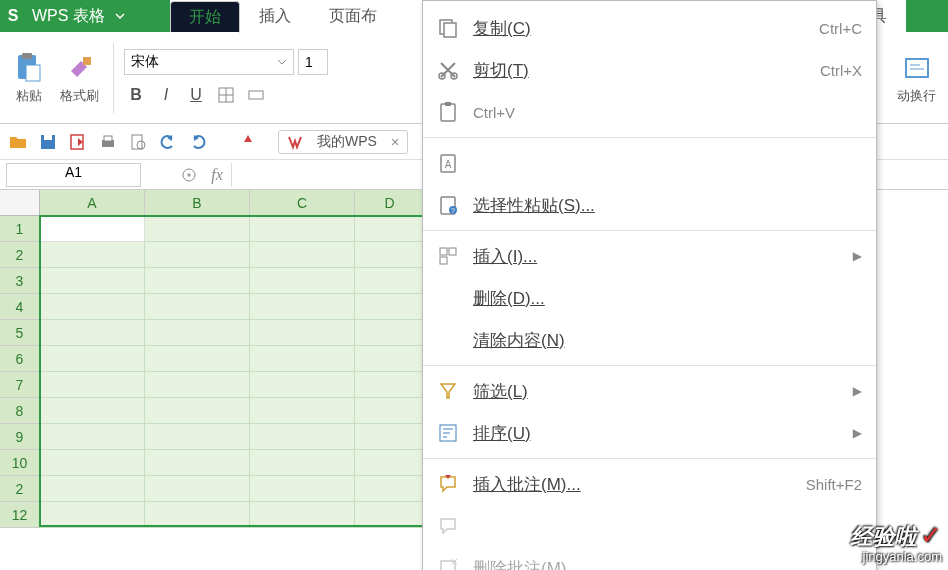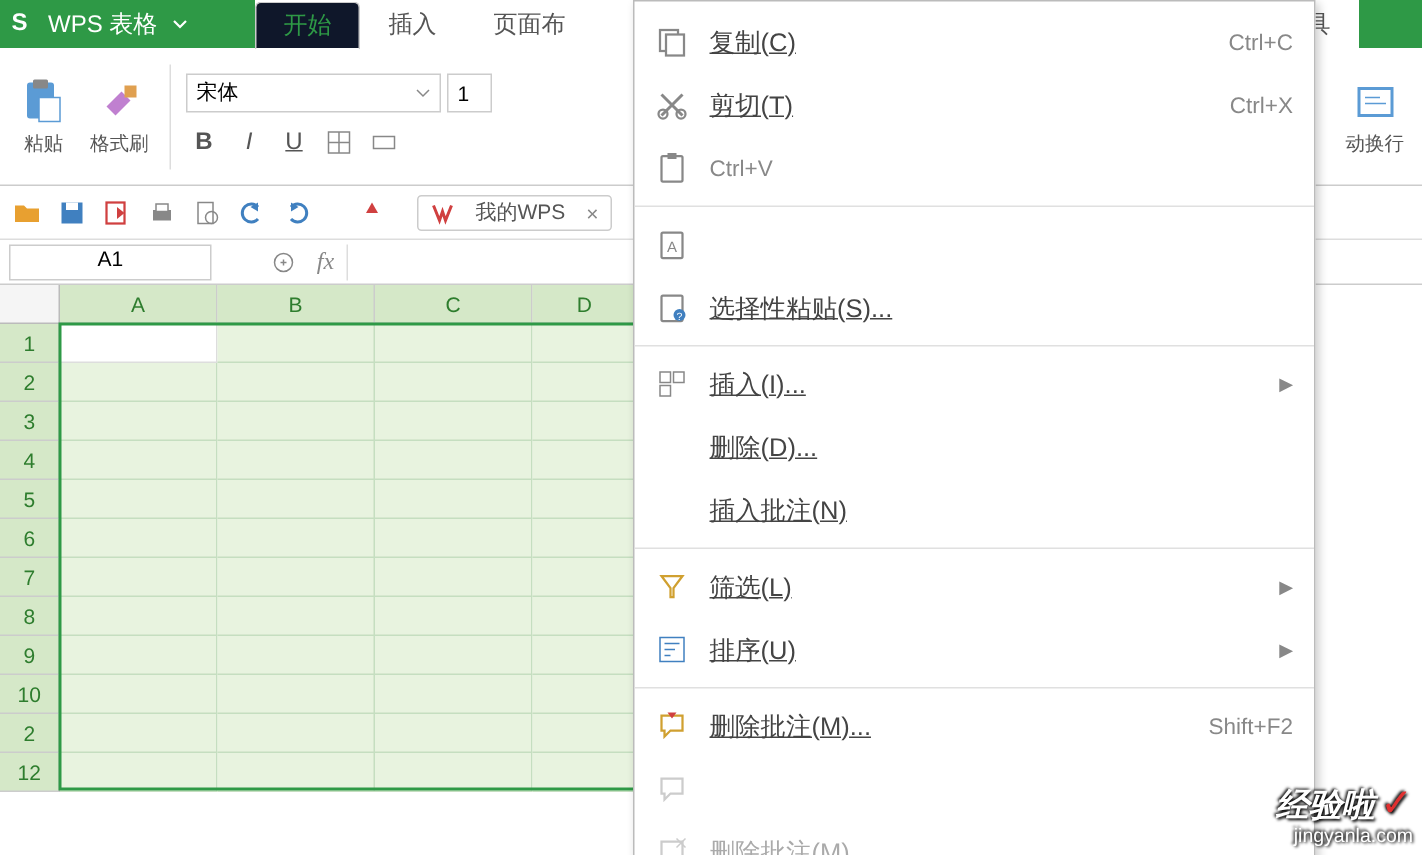--- a/index.html
+++ b/index.html
@@ -376,21 +376,21 @@
       </div>
       <div class="mlabel">插入(I)...</div>
       <div class="arrow">▶</div>
     </div>
     <div class="mi">
       <div class="mico"></div>
       <div class="mlabel">删除(D)...</div>
     </div>
     <div class="mi">
       <div class="mico"></div>
-      <div class="mlabel">插入批注(N)</div>
+      <div class="mlabel">清除内容(N)</div>
     </div>
     <div class="msep"></div>
     <div class="mi">
       <div class="mico">
         <svg width="22" height="22" viewBox="0 0 22 22">
           <path d="M4 4 L18 4 L12 12 L12 18 L10 18 L10 12 Z" fill="none" stroke="#d0a030" stroke-width="1.5"></path>
         </svg>
       </div>
       <div class="mlabel">筛选(L)</div>
       <div class="arrow">▶</div>
@@ -406,21 +406,21 @@
       <div class="arrow">▶</div>
     </div>
     <div class="msep"></div>
     <div class="mi">
       <div class="mico">
         <svg width="22" height="22" viewBox="0 0 22 22">
           <path d="M4 4 L18 4 L18 14 L10 14 L6 18 L6 14 L4 14 Z" fill="none" stroke="#d0a030" stroke-width="1.5"></path>
           <path d="M8 2 L11 6 L14 2" fill="#d04040"></path>
         </svg>
       </div>
-      <div class="mlabel">删除批注(M)...</div>
+      <div class="mlabel">插入批注(M)...</div>
       <div class="shortcut">Shift+F2</div>
     </div>
     <div class="mi disabled">
       <div class="mico">
         <svg width="22" height="22" viewBox="0 0 22 22">
           <path d="M4 4 L18 4 L18 14 L10 14 L6 18 L6 14 L4 14 Z" fill="none" stroke="#ccc" stroke-width="1.5"></path>
         </svg>
       </div>
     </div>
     <div class="mi disabled">

